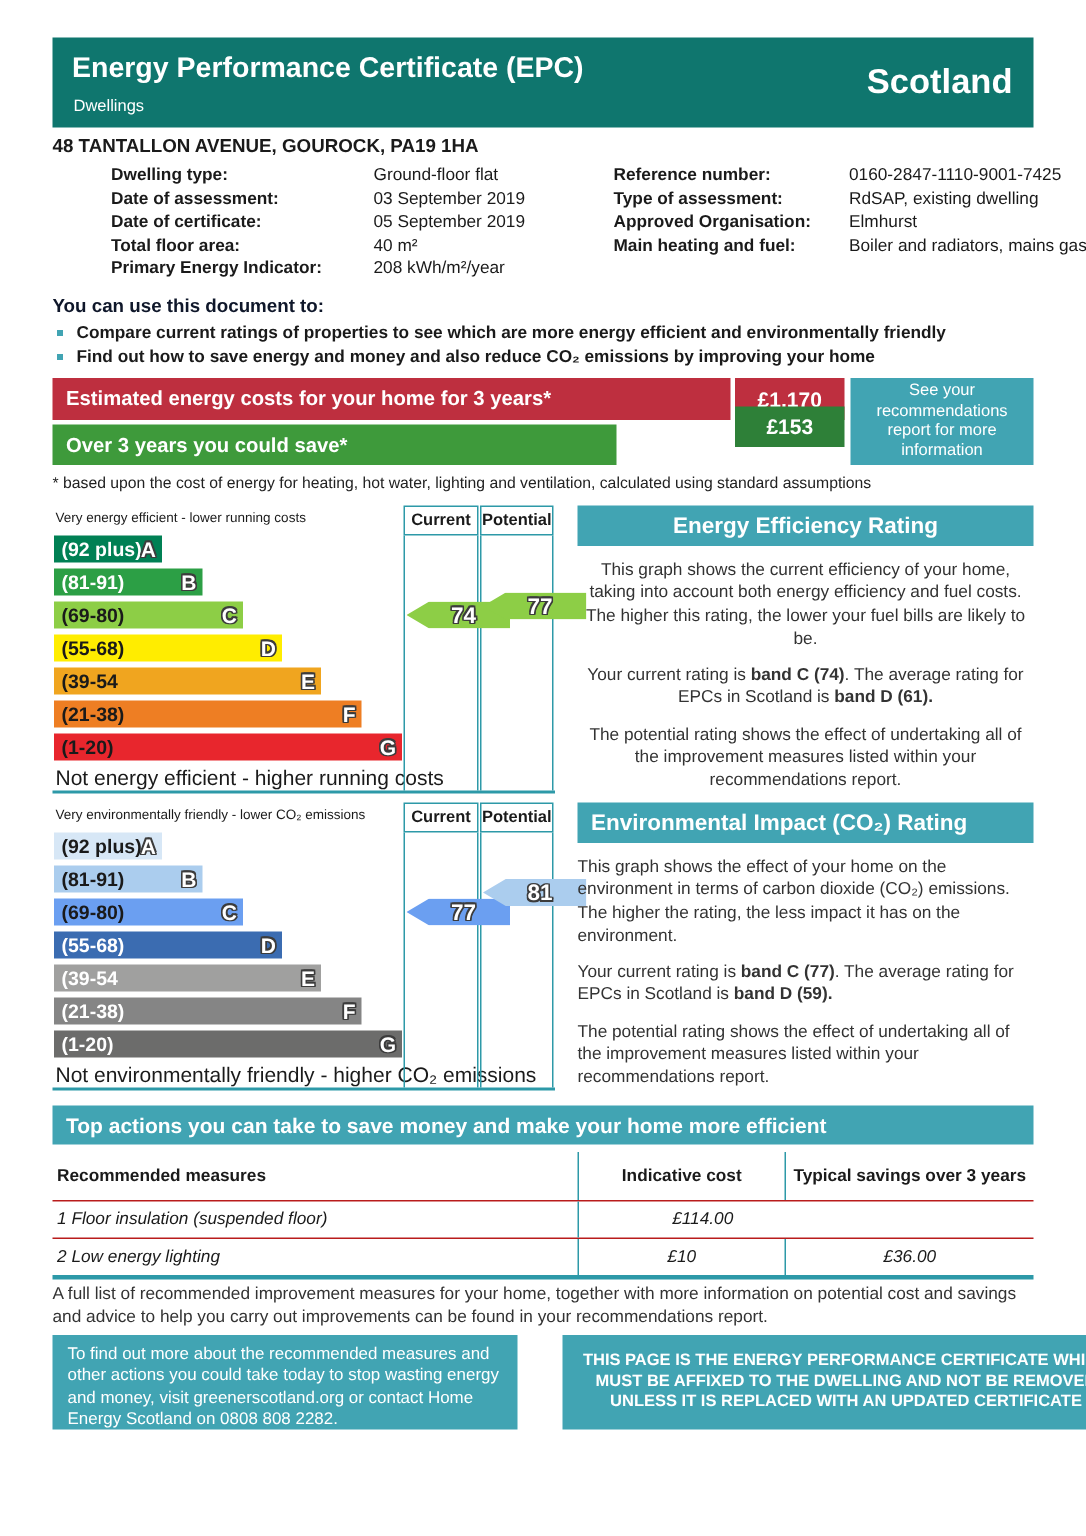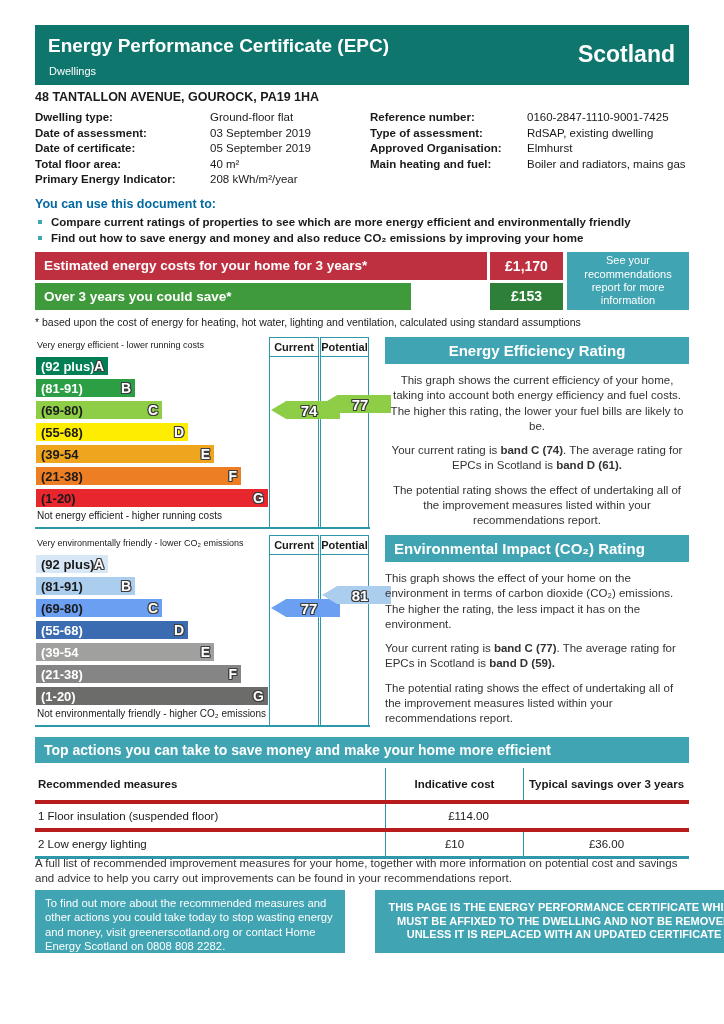--- a/index.html
+++ b/index.html
@@ -8,50 +8,50 @@
   .abs{position:absolute;}
 
   
   #hdr{left:35px;top:25px;width:654px;height:60px;color:#fff;}
   #hdr-title{position:absolute;left:13px;top:10px;font-size:19px;font-weight:bold;}
   #hdr-sub{position:absolute;left:14px;bottom:8px;font-size:11px;}
   #hdr-region{position:absolute;right:14px;top:16px;font-size:23px;font-weight:bold;}
   #address{left:35px;top:90px;width:654px;font-size:12.5px;font-weight:bold;}
 
   
-  .details{top:110px;}
+  .details{top:110px;margin-left:39px;}
   #details-left{left:35px;width:332px;}
   #details-right{left:370px;width:319px;}
   .drow{display:flex;font-size:11.5px;line-height:15.5px;align-items:flex-start;}
   #details-left .dlabel{width:175px;font-weight:bold;flex:none;}
   #details-right .dlabel{width:157px;font-weight:bold;flex:none;}
   #details-right .dval{width:160px;}
 
   
   #usage-heading{left:35px;top:197px;font-size:12.5px;font-weight:bold;}
   #bullets{left:35px;top:215px;width:654px;}
   .bullet{display:flex;font-size:11.5px;font-weight:bold;line-height:15px;margin-bottom:1px;}
   .bullet .dot{width:4px;height:4px;margin:5px 9px 0 3px;flex:none;}
 
   
   .costcell{color:#fff;font-weight:bold;}
   #cost1-label{left:35px;top:252px;width:452px;height:28px;line-height:28px;padding-left:9px;font-size:13.5px;box-sizing:border-box;}
   #cost1-value{left:490px;top:252px;width:73px;height:28px;line-height:28px;text-align:center;font-size:14px;}
   #cost2-label{left:35px;top:283px;width:376px;height:27px;line-height:27px;padding-left:9px;font-size:13.5px;box-sizing:border-box;}
-  #cost2-value{left:490px;top:283px;width:73px;height:27px;line-height:27px;text-align:center;font-size:14px;}
+  #cost2-value{left:490px;top:271px;width:73px;height:27px;line-height:27px;text-align:center;font-size:14px;}
   #seebox{left:567px;top:252px;width:122px;height:58px;color:#fff;font-size:11px;text-align:center;
           display:flex;align-items:center;justify-content:center;padding:2px 5px;box-sizing:border-box;line-height:1.22;}
   #cost-footnote{left:35px;top:316px;width:654px;font-size:10.5px;color:#222;}
 
   
   .chart{width:335px;height:192px;}
   #chart-energy{left:35px;top:337px;}
   #chart-co2{left:35px;top:535px;}
   .topnote{position:absolute;left:2px;top:3px;font-size:9px;}
-  .botnote{position:absolute;left:2px;top:173px;font-size:10px;}
+  .botnote{position:absolute;left:2px;top:173px;font-size:14px;}
   .bands{position:absolute;left:1px;top:20px;}
   .band{height:18px;margin-bottom:4px;position:relative;}
   .bw0{width:72px}.bw1{width:99px}.bw2{width:126px}.bw3{width:152px}.bw4{width:178px}.bw5{width:205px}.bw6{width:232px}
   .range{position:absolute;left:5px;top:50%;transform:translateY(-50%);font-size:13px;font-weight:bold;white-space:nowrap;}
   .letter{position:absolute;right:4px;top:50%;transform:translateY(-50%);font-size:14px;font-weight:bold;color:#fff;
           text-shadow:-1px -1px 0 #3c3c3c,1px -1px 0 #3c3c3c,-1px 1px 0 #3c3c3c,1px 1px 0 #3c3c3c,0 -1px 0 #3c3c3c,0 1px 0 #3c3c3c,-1px 0 0 #3c3c3c,1px 0 0 #3c3c3c;}
   .cchead{position:absolute;top:0;height:20px;line-height:18px;text-align:center;font-weight:bold;font-size:11px;
           border:1px solid #2d99a8;box-sizing:border-box;background:#fff;}
   .ccbody{position:absolute;top:20px;bottom:2px;border-left:1px solid #2d99a8;border-right:1px solid #2d99a8;box-sizing:border-box;}
   .cc1{left:234px;width:50px;}
@@ -74,21 +74,21 @@
   
   #actions-hdr{left:35px;top:737px;width:654px;height:26px;line-height:26px;color:#fff;font-weight:bold;font-size:14px;
                padding-left:9px;box-sizing:border-box;}
   #actions-table{left:35px;top:768px;width:654px;border-bottom:3px solid #2d99a8;}
   .atrow{display:flex;}
   .atrow>div{box-sizing:border-box;font-size:11.5px;}
   .at-c1{width:350px;padding:6px 3px;text-align:left;}
   .at-c2{width:138px;text-align:center;border-left:1px solid #2d99a8;padding:6px 2px;}
   .at-c3{width:166px;text-align:center;border-left:1px solid #2d99a8;padding:6px 2px;}
   .at-head>div{font-weight:bold;padding-top:10px;padding-bottom:10px;}
-  .at-data{border-top:4px solid #b91c1c;}
+  .at-data{border-top:1px solid #b91c1c;font-style:italic;}
   #actions-note{left:35px;top:856px;width:654px;font-size:11.5px;line-height:1.3;color:#333;}
 
   
   #fbox-left{left:35px;top:890px;width:310px;height:63px;color:#fff;font-size:11.3px;line-height:1.27;
              padding:6px 10px;box-sizing:border-box;}
   #fbox-right{left:375px;top:890px;width:378px;height:63px;color:#fff;font-size:11px;font-weight:bold;line-height:1.25;
               padding:6px 10px;box-sizing:border-box;text-align:center;display:flex;align-items:center;}
 </style>
 </head>
 <body>
@@ -138,21 +138,21 @@
     <div class="drow">
       <span class="dlabel">Approved Organisation:</span>
       <span class="dval">Elmhurst</span>
     </div>
     <div class="drow">
       <span class="dlabel">Main heating and fuel:</span>
       <span class="dval">Boiler and radiators, mains gas</span>
     </div>
   </div>
 
-  <div id="usage-heading" class="abs" style="color: #0369a1;">You can use this document to:</div>
+  <div id="usage-heading" class="abs" style="color: #0f172a;">You can use this document to:</div>
   <div id="bullets" class="abs">
     <div class="bullet">
       <span class="dot" style="background-color: rgb(65, 164, 179);"></span>
       <span>Compare current ratings of properties to see which are more energy efficient and environmentally friendly</span>
     </div>
     <div class="bullet">
       <span class="dot" style="background-color: rgb(65, 164, 179);"></span>
       <span>Find out how to save energy and money and also reduce CO₂ emissions by improving your home</span>
     </div>
   </div>

